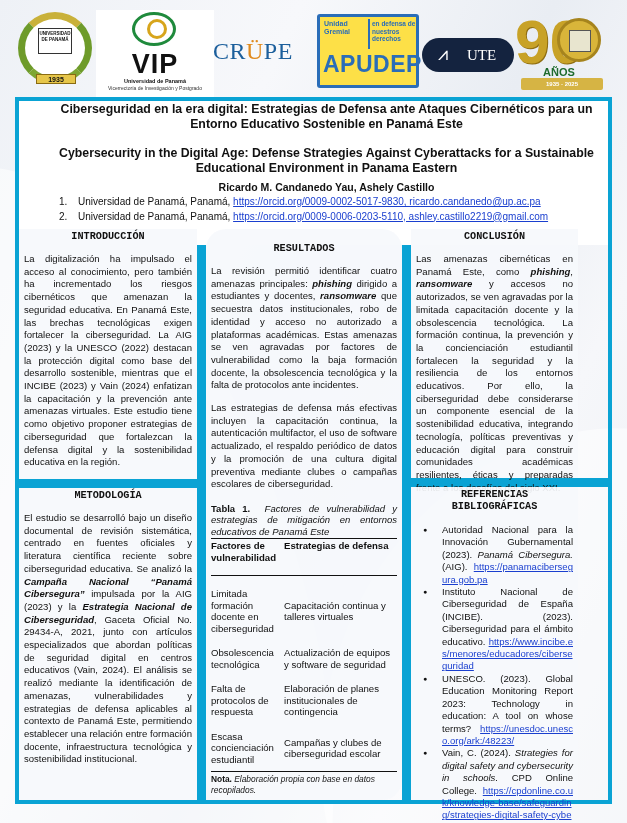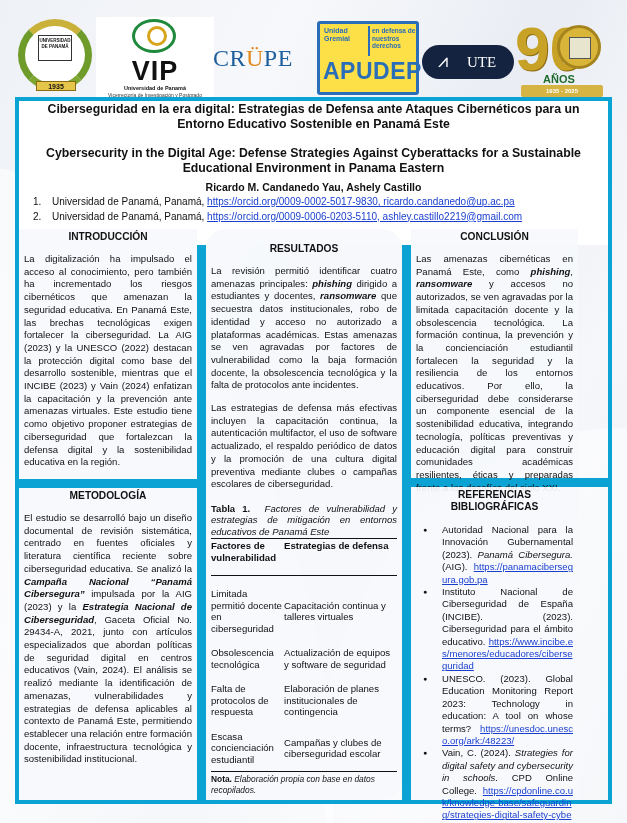--- a/index.html
+++ b/index.html
@@ -12,21 +12,21 @@
   }
   .bg-swoosh {
     position: absolute; left: -120px; top: 150px; width: 420px; height: 900px;
     border-radius: 50%; background: rgba(255,255,255,0.55); transform: rotate(-18deg);
   }
   .bg-swoosh2 {
     position: absolute; left: 330px; top: 420px; width: 500px; height: 600px;
     border-radius: 50%; background: rgba(255,255,255,0.5); transform: rotate(25deg);
   }
   
-  .logos { position: absolute; left: 0; top: 7px; width: 627px; height: 97px; }
+  .logos { position: absolute; left: 0; top: 0; width: 627px; height: 97px; }
   .logo { position: absolute; }
   .logo-up {
     left: 14px; top: 10px; width: 82px; height: 84px;
   }
   .logo-up .wreath {
     position: absolute; left: 4px; top: 2px; width: 74px; height: 72px; border-radius: 50%;
     border: 7px solid #6e9b2a; border-top-color: #c9b13a; border-bottom-color: #7ea631;
     background: #fff;
   }
   .logo-up .book {
@@ -81,28 +81,28 @@
     content: ""; position: absolute; left: 9px; top: 9px; width: 20px; height: 20px; background: #e8e5cf; border: 1px solid #555;
   }
   .logo-90 .anos { position: absolute; left: 30px; top: 56px; font-size: 11px; font-weight: bold; color: #1e6b2d; }
   .logo-90 .years {
     position: absolute; left: 8px; top: 68px; width: 82px; height: 12px; background: #d6b444; border-radius: 2px;
     font-size: 6px; text-align: center; line-height: 12px; color: #fff; font-weight: bold;
   }
   
   .frame-line { position: absolute; background: #0aa3d4; }
   .box { position: absolute; background: rgba(246,248,252,0.92); }
-  .header-box { left: 19px; top: 101px; width: 589px; height: 144px; background: #fff; text-align: center; }
+  .header-box { left: 19px; top: 101px; width: 589px; height: 144px; background: #fff; text-align: center; padding-left: 26px; }
   .title-es { font-weight: bold; font-size: 12.3px; line-height: 15px; margin-top: 1px; padding: 0 6px; }
   .title-en { font-weight: bold; font-size: 12.3px; line-height: 15px; margin-top: 14px; padding: 0 6px; }
   .authors { font-weight: bold; font-size: 10.5px; margin-top: 5px; line-height: 13px; }
   .affil { text-align: left; font-size: 10px; line-height: 12.5px; padding-left: 14px; margin-top: 2px; }
   .affil .num { display: inline-block; width: 19px; }
   .link { color: #1a3fcf; text-decoration: underline; }
-  .sec-title { text-align: center; font-weight: bold; font-size: 10.2px; line-height: 12px; margin-top: 2px; }
+  .sec-title { text-align: center; font-weight: bold; font-size: 10.2px; line-height: 12px; margin-top: 2px; font-family: Liberation Mono, monospace; }
   .body-text {
     font-size: 9.55px; line-height: 12.7px; text-align: justify; text-align-last: left;
   }
   .body-text em { font-style: italic; font-weight: bold; }
   .col1 { left: 19px; width: 178px; }
   .col2 { left: 206px; width: 196px; }
   .col3 { left: 411px; width: 167px; }
   .intro-box { top: 229px; height: 250px; padding: 0 5px; }
   .metod-box { top: 488px; height: 312px; padding: 0 5px; }
   .result-box { top: 229px; height: 571px; padding: 12px 5px; border-radius: 20px; }
@@ -205,21 +205,21 @@
   <div class="tbl-caption"><b>Tabla 1.</b>&nbsp; <i>Factores de vulnerabilidad y estrategias de mitigación en entornos educativos de Panamá Este</i></div>
   <table class="t1">
     <thead>
       <tr>
         <th class="c1">Factores de vulnerabilidad</th>
         <th>Estrategias de defensa</th>
       </tr>
     </thead>
     <tbody>
       <tr>
-        <td class="c1">Limitada permitió docente en ciberseguridad</td>
+        <td class="c1">Limitada formación docente en ciberseguridad</td>
         <td>Capacitación continua y talleres virtuales</td>
       </tr>
       <tr>
         <td class="c1">Obsolescencia tecnológica</td>
         <td>Actualización de equipos y software de seguridad</td>
       </tr>
       <tr>
         <td class="c1">Falta de protocolos de respuesta</td>
         <td>Elaboración de planes institucionales de contingencia</td>
       </tr>

